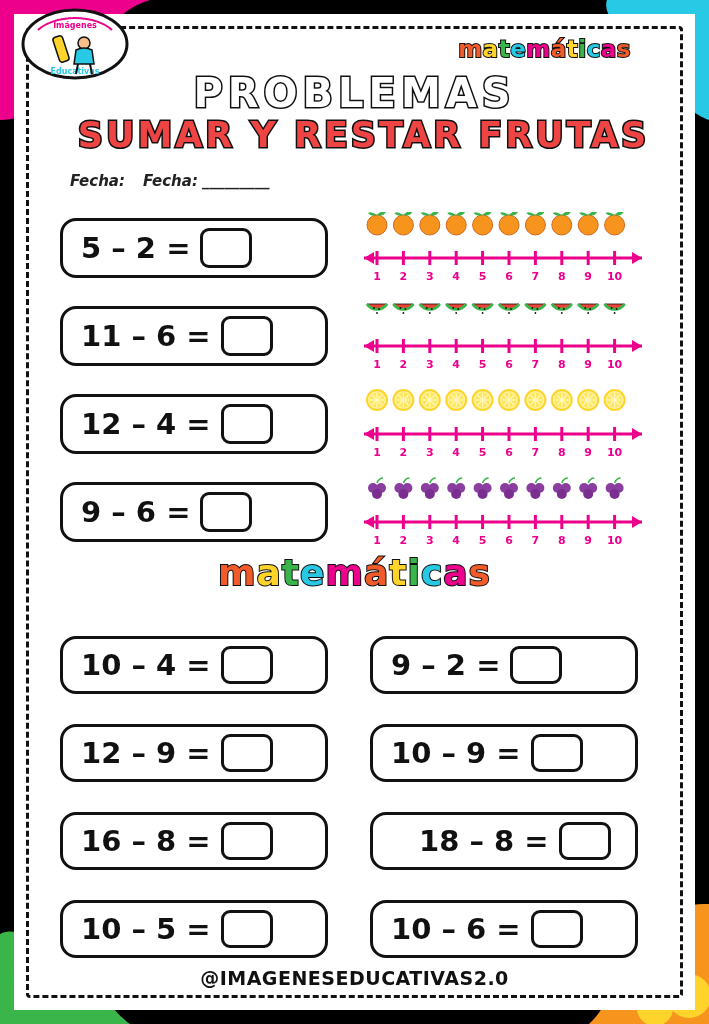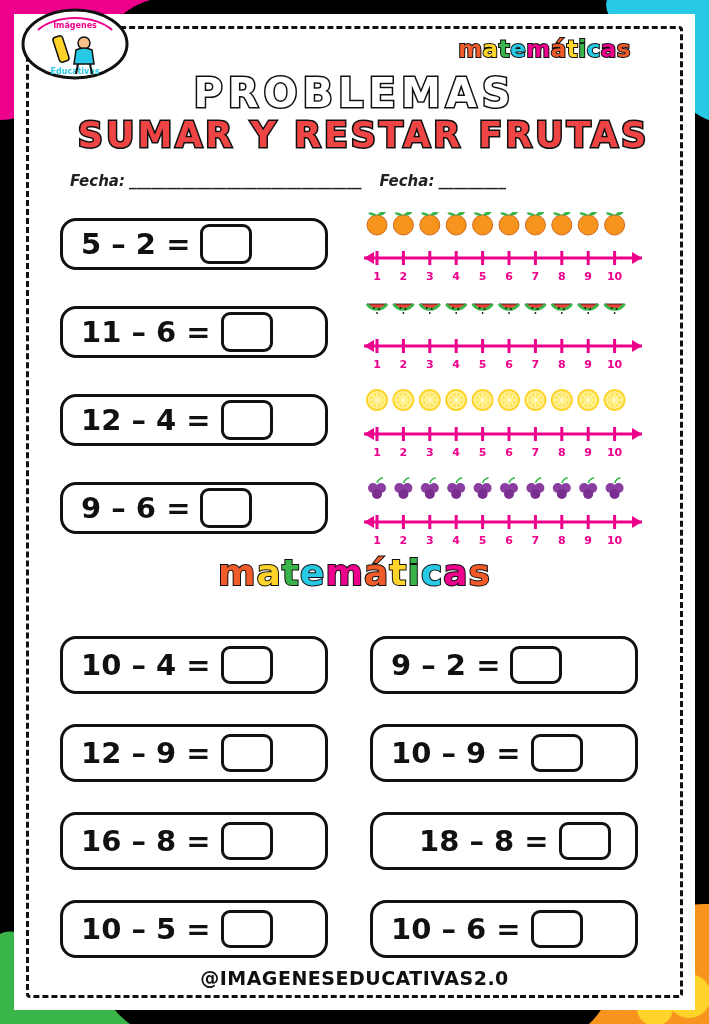--- a/index.html
+++ b/index.html
@@ -90,21 +90,21 @@
     font-weight:bold;
   }
   .pbox .expr { font-size:29px; color:#111; white-space:nowrap; }
   .pbox .answer {
     border:3px solid #111; border-radius:9px;
     background:#fff;
     margin-left:10px;
   }
 
   
-  .sec1 .pbox { left:60px; width:268px; height:52px; }
+  .sec1 .pbox { left:60px; width:268px; height:60px; }
   .sec1 .answer { width:52px; height:40px; }
 
   
   .sec2 .pbox { width:268px; height:58px;margin-top:20px; }
   .sec2 .answer { width:52px; height:38px; }
 
   
   .numline { position:absolute; z-index:6; }
 
   
@@ -180,21 +180,20 @@
   </svg>
 </div>
 
 <div class="mat-top" id="brandTop"><span style="color: rgb(241, 90, 41); -webkit-text-stroke: 2px rgb(17, 17, 17); paint-order: stroke;">m</span><span style="color: rgb(255, 212, 42); -webkit-text-stroke: 2px rgb(17, 17, 17); paint-order: stroke;">a</span><span style="color: rgb(57, 181, 74); -webkit-text-stroke: 2px rgb(17, 17, 17); paint-order: stroke;">t</span><span style="color: rgb(39, 201, 229); -webkit-text-stroke: 2px rgb(17, 17, 17); paint-order: stroke;">e</span><span style="color: rgb(236, 0, 140); -webkit-text-stroke: 2px rgb(17, 17, 17); paint-order: stroke;">m</span><span style="color: rgb(241, 90, 41); -webkit-text-stroke: 2px rgb(17, 17, 17); paint-order: stroke;">á</span><span style="color: rgb(255, 212, 42); -webkit-text-stroke: 2px rgb(17, 17, 17); paint-order: stroke;">t</span><span style="color: rgb(57, 181, 74); -webkit-text-stroke: 2px rgb(17, 17, 17); paint-order: stroke;">i</span><span style="color: rgb(39, 201, 229); -webkit-text-stroke: 2px rgb(17, 17, 17); paint-order: stroke;">c</span><span style="color: rgb(236, 0, 140); -webkit-text-stroke: 2px rgb(17, 17, 17); paint-order: stroke;">a</span><span style="color: rgb(241, 90, 41); -webkit-text-stroke: 2px rgb(17, 17, 17); paint-order: stroke;">s</span></div>
 
 <div class="title-main">PROBLEMAS</div>
 <div class="title-sub">SUMAR Y RESTAR FRUTAS</div>
 
 <div class="namerow">
   <span class="lbl">Fecha:</span>
-  <span class="fill">_______________________________</span>
   <span class="lbl" style="margin-left:14px;">Fecha:</span>
   <span class="fill">_________</span>
 </div>
 
 <div class="sec1" id="sec1">
     <div class="pbox" style="top: 218px;">
       <div class="expr">5 – 2 =</div>
       <div class="answer"></div>
     </div>
     <div class="numline" style="left: 350px; top: 212px;"><svg width="300" height="80" viewBox="0 0 300 80">

